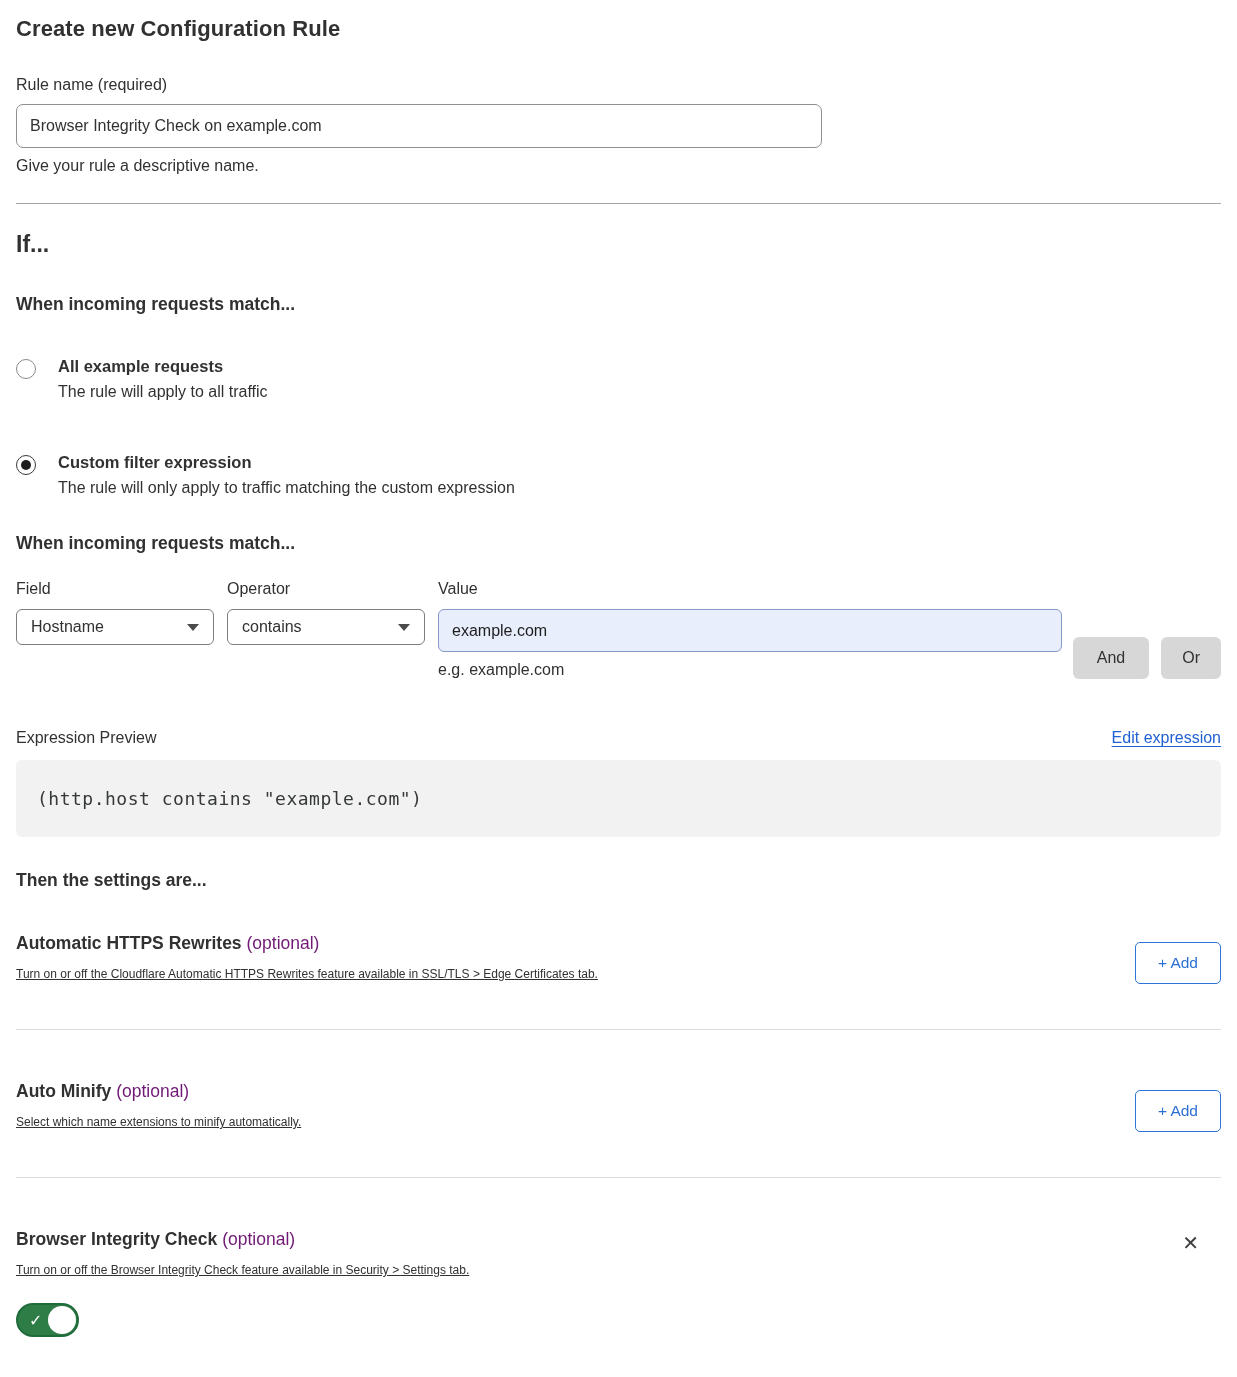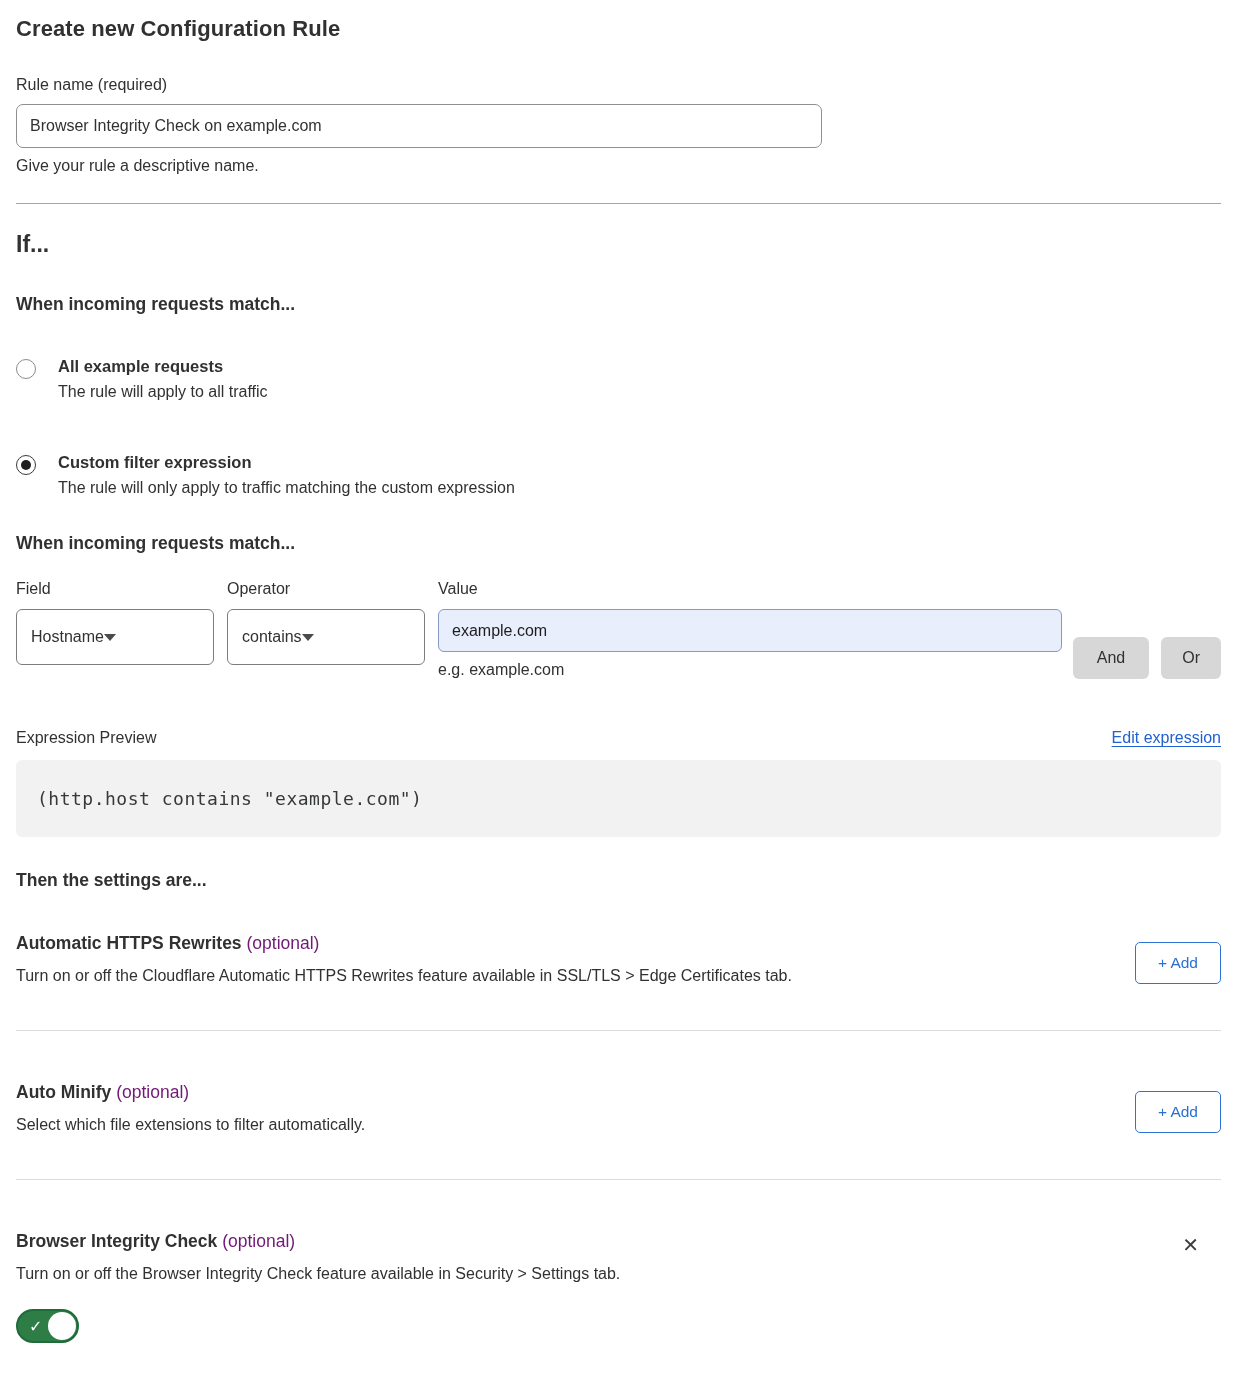--- a/index.html
+++ b/index.html
@@ -45,22 +45,22 @@
   .radio-text { margin-left: 22px; }
   .radio-label { font-size: 16.5px; font-weight: 700; }
   .radio-desc  { font-size: 16px; margin-top: 7px; }
 
   .builder-row { display: flex; margin-top: 26px; }
   .col { display: flex; flex-direction: column; }
   .col-label { font-size: 16px; margin-bottom: 11px; }
   .field-col, .operator-col { width: 198px; margin-right: 13px; }
   .value-col { flex: 1 1 auto; margin-right: 11px; }
   .select {
-    height: 56px; border: 1px solid #7d7d7d; border-radius: 6px; background: #fff;
-    display: flex; align-items: center; justify-content: flex-start;
+    height: 36px; border: 1px solid #7d7d7d; border-radius: 6px; background: #fff;
+    display: flex; align-items: center; justify-content: space-between;
     padding: 0 14px; font-size: 16px; cursor: pointer;
   }
   .chev {
     width: 0; height: 0; border-left: 6px solid transparent;
     border-right: 6px solid transparent; border-top: 7px solid #4b4b4b;
   }
   .value-input {
     height: 43px; border: 1px solid #8799c7; border-radius: 6px;
     background: #e8eefb; padding: 0 13px; font-size: 16px; color: #1d1d1f;
     font-family: "Liberation Sans", "DejaVu Sans", sans-serif; outline: none; width: 100%;
@@ -89,21 +89,21 @@
     font-size: 18px; color: #36393a; letter-spacing: 0.5px;
   }
 
   h3.settings-heading { font-size: 17.5px; font-weight: 700; margin-top: 33px; }
 
   .setting { display: flex; justify-content: space-between; align-items: flex-start; margin-top: 42px; }
   .setting.second { margin-top: 51px; }
   .setting-title { font-size: 17.5px; }
   .setting-title b { font-weight: 700; }
   .setting-title .opt { font-weight: 400; color: #701a75; }
-  .setting-desc { font-size: 16px; margin-top: 13px; }
+  .setting-desc { font-size: 12px; margin-top: 13px; text-decoration: underline; }
   .add-btn {
     background: #fff; border: 1px solid #2e74d6; color: #2b6fd3;
     border-radius: 5px; font-size: 15.5px; padding: 11px 22px; cursor: pointer;
     font-family: "Liberation Sans", "DejaVu Sans", sans-serif;
     margin-top: 9px; flex: 0 0 auto;
   }
   .close-x {
     font-size: 20px; color: #3d3d3d; cursor: pointer; line-height: 1;
     margin-top: 4px; margin-right: 22px; font-weight: 400;
   }
@@ -207,21 +207,21 @@
   </div>
 
   <hr class="divider-light">
 
   <div class="setting second">
     <div class="setting-main">
       <div class="setting-title">
         <b>Auto Minify</b>
         <span class="opt">(optional)</span>
       </div>
-      <div class="setting-desc">Select which file extensions to filter automatically.</div>
+      <div class="setting-desc">Select which name extensions to minify automatically.</div>
     </div>
     <button class="add-btn">+ Add</button>
   </div>
 
   <hr class="divider-light">
 
   <div class="setting second">
     <div class="setting-main">
       <div class="setting-title">
         <b>Browser Integrity Check</b>

